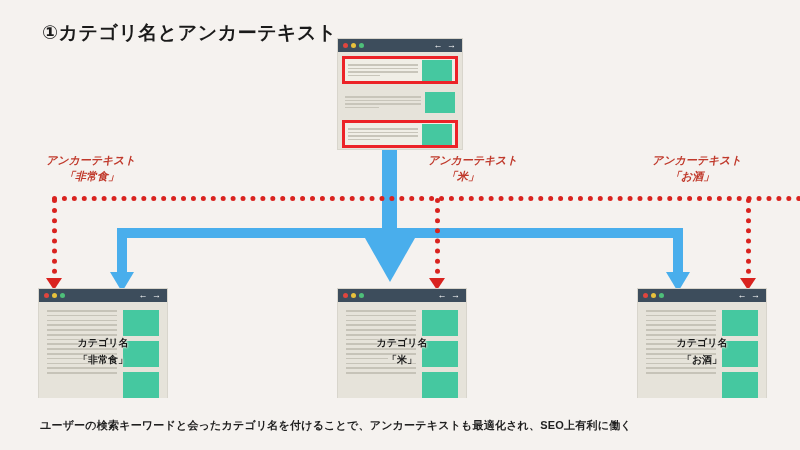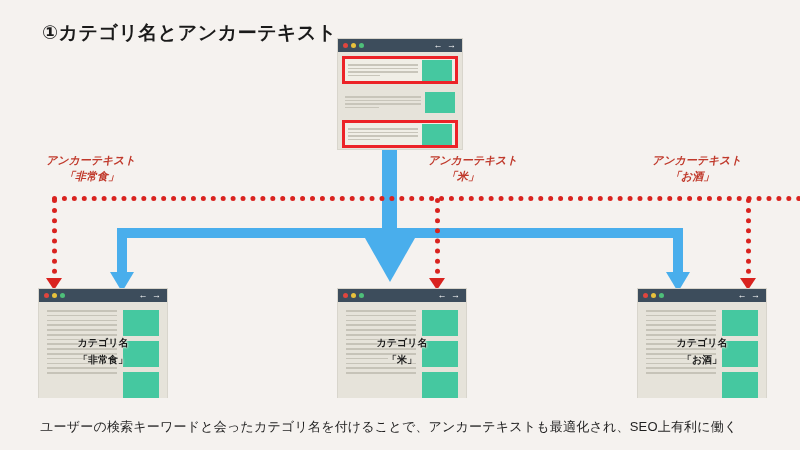--- a/index.html
+++ b/index.html
@@ -273,22 +273,22 @@
   .anchor-label .l2 { display: block; padding-left: 18px; }
   #anc-left   { left: 46px;  top: 152px; }
   #anc-center { left: 428px; top: 152px; }
   #anc-right  { left: 652px; top: 152px; }
 
   
   #caption {
     position: absolute;
     left: 40px;
     top: 418px;
-    font-size: 13px;
-    font-weight: normal;
+    font-size: 11px;
+    font-weight: bold;
     color: #1f1f1f;
     white-space: nowrap;
     letter-spacing: 0.2px;
     text-align: right;
   }
 </style>
 </head>
 <body>
 
 <div id="stage">

